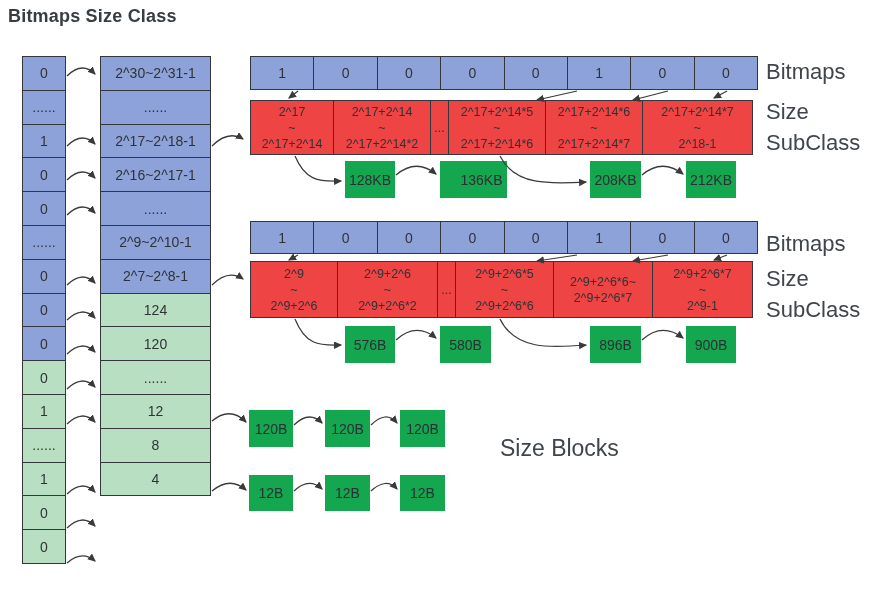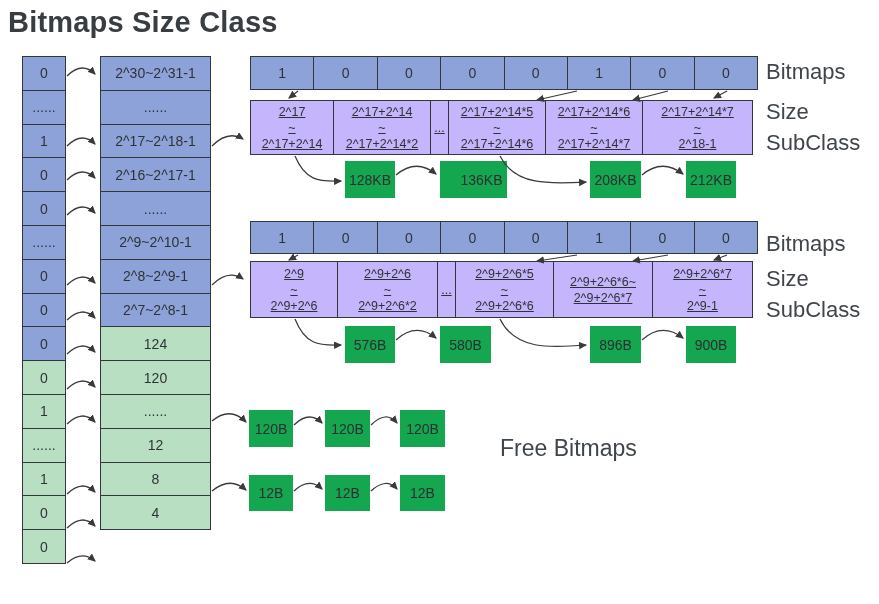--- a/index.html
+++ b/index.html
@@ -1,36 +1,36 @@
 <!DOCTYPE html>
 <html><head>
 <meta charset="utf-8">
 <style>
   html,body{margin:0;padding:0;background:#fff;}
   .canvas{position:relative;width:879px;height:604px;background:#ffffff;
           font-family:"Liberation Sans",sans-serif;overflow:hidden;}
-  .title{position:absolute;left:8px;top:6px;font-size:29px;font-weight:600;
+  .title{position:absolute;left:8px;top:6px;font-size:18px;font-weight:600;
          color:#383d42;letter-spacing:.2px;text-align:center;}
   .stack{position:absolute;display:flex;flex-direction:column;}
   .cell{box-sizing:border-box;height:34.8px;margin-top:-1px;border:1px solid #33373b;
         display:flex;align-items:center;justify-content:center;
         font-size:14px;color:#2f3337;}
   .stack .cell:first-child{margin-top:0;}
   .blue{background:#8da2d8;}
   .lgreen{background:#b9dfc2;}
   .bitrow{position:absolute;display:flex;}
   .bitcell{box-sizing:border-box;flex:1;margin-left:-1px;border:1px solid #33373b;
            background:#8da2d8;display:flex;align-items:center;justify-content:center;
            font-size:14px;color:#2f3337;}
   .bitrow .bitcell:first-child{margin-left:0;}
   .scrow{position:absolute;display:flex;}
   .scell{box-sizing:border-box;margin-left:-1px;border:1px solid #33373b;
-         background:#c4b5fd;display:flex;flex-direction:column;align-items:center;
+         background:#ef4444;display:flex;flex-direction:column;align-items:center;
          justify-content:center;font-size:12.5px;line-height:1.28;color:#2f3337;
-         text-align:center;overflow:hidden;text-decoration:underline;}
+         text-align:center;overflow:hidden;}
   .scrow .scell:first-child{margin-left:0;}
   .gblock{position:absolute;background:#14a750;display:flex;align-items:center;
           justify-content:center;font-size:14px;color:#2a2f33;}
   .sidelabel{position:absolute;font-size:22px;color:#3f454b;}
   .freelabel{position:absolute;font-size:23px;color:#3f454b;}
   svg.arrows{position:absolute;left:0;top:0;pointer-events:none;}
 </style>
 </head>
 <body>
 
@@ -56,21 +56,20 @@
     <div class="cell lgreen">0</div>
   </div>
 
   <div class="stack" style="left:100px;top:56px;width:111px;">
     <div class="cell blue">2^30~2^31-1</div>
     <div class="cell blue">......</div>
     <div class="cell blue">2^17~2^18-1</div>
     <div class="cell blue">2^16~2^17-1</div>
     <div class="cell blue">......</div>
     <div class="cell blue">2^9~2^10-1</div>
-    <div class="cell blue">2^8~2^9-1</div>
     <div class="cell blue">2^7~2^8-1</div>
     <div class="cell lgreen">124</div>
     <div class="cell lgreen">120</div>
     <div class="cell lgreen">......</div>
     <div class="cell lgreen">12</div>
     <div class="cell lgreen">8</div>
     <div class="cell lgreen">4</div>
   </div>
 
   <div class="bitrow" style="left:250px;top:56px;width:508px;height:34px;">
@@ -174,21 +173,21 @@
   <div class="sidelabel" style="left:766px;top:266px;">Size</div>
   <div class="sidelabel" style="left:766px;top:297px;">SubClass</div>
 
   <div class="gblock" style="left:249px;top:410px;width:44px;height:37px;">120B</div>
   <div class="gblock" style="left:325px;top:410px;width:45px;height:37px;">120B</div>
   <div class="gblock" style="left:400px;top:410px;width:45px;height:37px;">120B</div>
   <div class="gblock" style="left:249px;top:475px;width:44px;height:36px;">12B</div>
   <div class="gblock" style="left:325px;top:475px;width:45px;height:36px;">12B</div>
   <div class="gblock" style="left:400px;top:475px;width:45px;height:36px;">12B</div>
 
-  <div class="freelabel" style="left:500px;top:435px;">Free Bitmaps</div>
+  <div class="freelabel" style="left:500px;top:435px;">Size Blocks</div>
 
   <svg class="arrows" width="879" height="604" viewBox="0 0 879 604">
     <defs>
       <marker id="ah" markerWidth="8" markerHeight="8" refX="5.6" refY="3" orient="auto">
         <path d="M0,0 L6.5,3 L0,6 z" fill="#3a3a3a"></path>
       </marker>
     </defs>
     <g stroke="#3a3a3a" stroke-width="1.25" fill="none" marker-end="url(#ah)">
 
       <path d="M67,76 Q82,61 95,74"></path>

